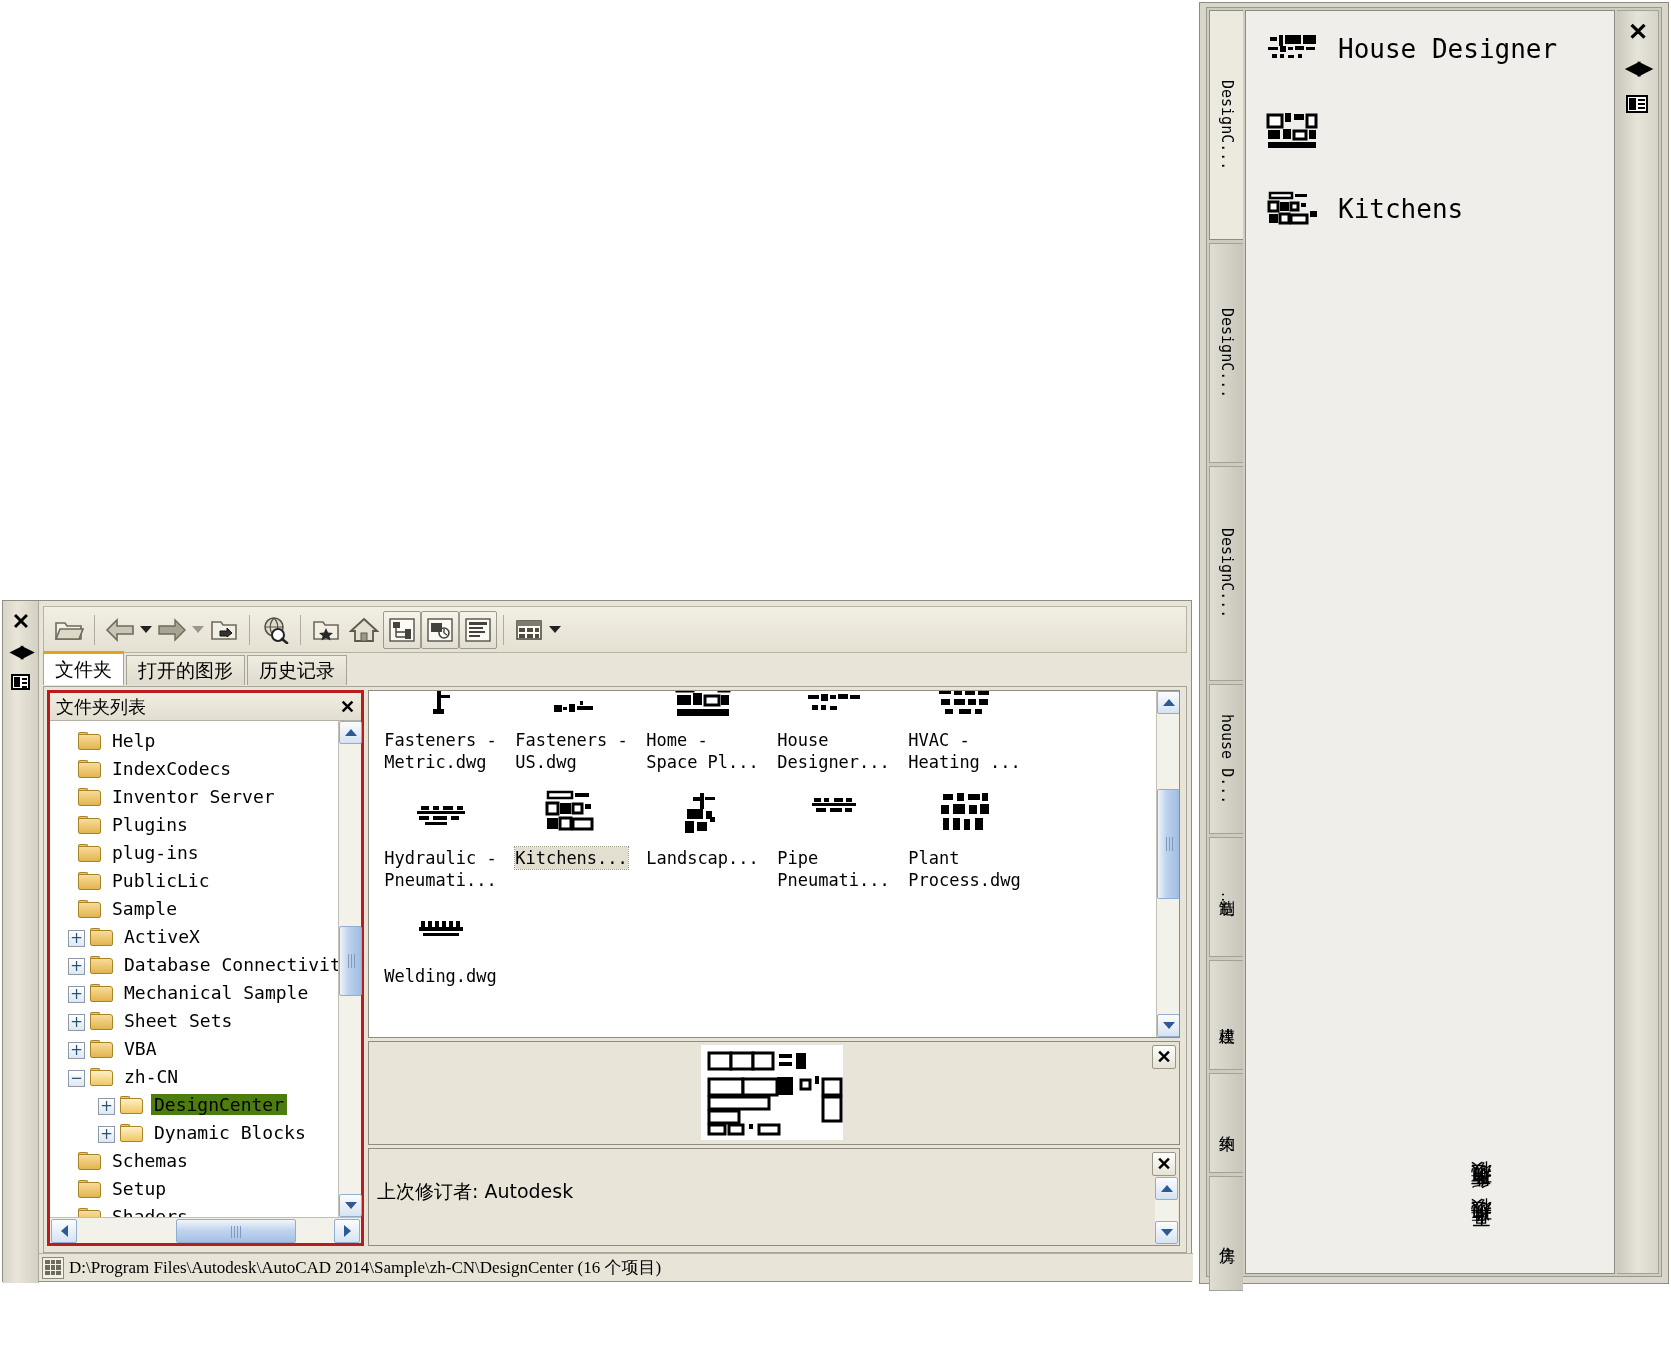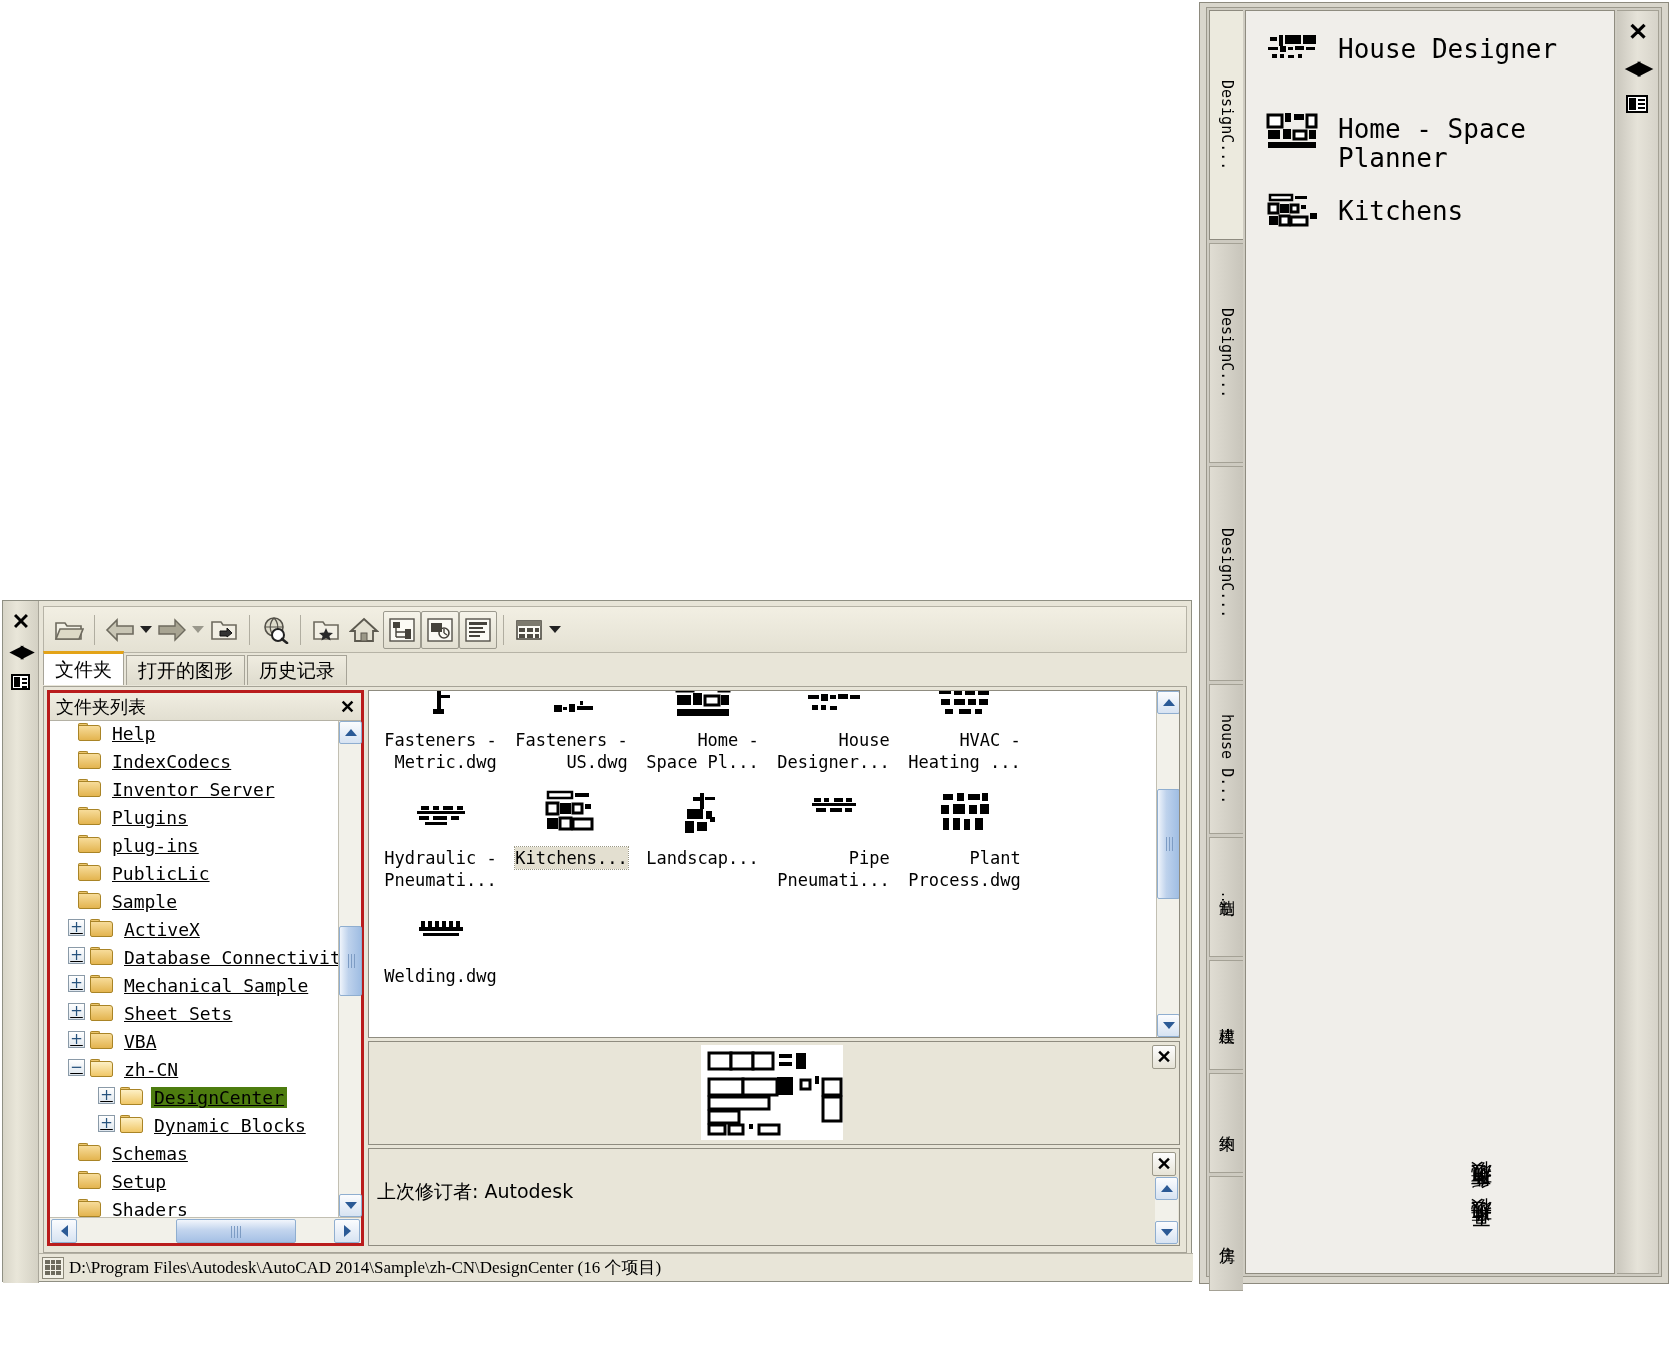--- a/index.html
+++ b/index.html
@@ -213,27 +213,26 @@
     background: #fff;
   }
   #tree-list {
     position: absolute;
     left: 0; top: 0;
     width: 292px;
     padding-top: 2px;
   }
   .tnode {
     display: flex;
-    align-items: flex-start;
+    align-items: flex-end;
     height: 28px;
     font-family: "DejaVu Sans Mono", monospace;
     font-size: 18px;
     color: #000;
     white-space: nowrap;
-    text-decoration: underline;
   }
   .tnode .exp {
     width: 17px; height: 17px;
     border: 1px solid #8a9aa8;
     background: linear-gradient(to bottom,#ffffff,#dfe7ef);
     color: #26527d;
     font-size: 15px;
     line-height: 14px;
     text-align: center;
     font-family: "DejaVu Sans", sans-serif;
@@ -378,21 +377,21 @@
   }
   .fthumb {
     width: 62px; height: 56px;
     display: flex; align-items: flex-end; justify-content: center;
     margin-bottom: 6px;
   }
   .fname {
     font-family: "DejaVu Sans Mono", monospace;
     font-size: 17px;
     color: #000;
-    text-align: right;
+    text-align: left;
     line-height: 22px;
     white-space: pre-line;
   }
   .fitem.sel .fname {
     background: #e3dfd0;
     outline: 1px dotted #9b9884;
   }
 
   
   #content-vsb {
@@ -1258,22 +1257,20 @@
                 <rect x="28" y="3" width="10" height="6"></rect>
                 <rect x="41" y="4" width="9" height="12" fill="#fff" stroke="#000" stroke-width="3"></rect>
                 <rect x="2" y="19" width="12" height="9"></rect>
                 <rect x="17" y="18" width="8" height="10"></rect>
                 <rect x="28" y="20" width="12" height="8" fill="#fff" stroke="#000" stroke-width="3"></rect>
                 <rect x="43" y="19" width="7" height="9"></rect>
                 <rect x="2" y="31" width="48" height="6"></rect>
               </g>
             </svg>
           </div>
-          <div class="label">Home - Space
-Planner</div>
         </div>
 
         <div class="tp-item">
           <div class="thumb">
             <svg width="52" height="40" viewBox="0 0 52 40">
               <g fill="#000">
                 <rect x="4" y="2" width="22" height="5" fill="#fff" stroke="#000" stroke-width="2.5"></rect>
                 <rect x="29" y="3" width="12" height="3"></rect>
                 <rect x="3" y="11" width="9" height="9" fill="#fff" stroke="#000" stroke-width="3"></rect>
                 <rect x="14" y="11" width="9" height="9"></rect>

